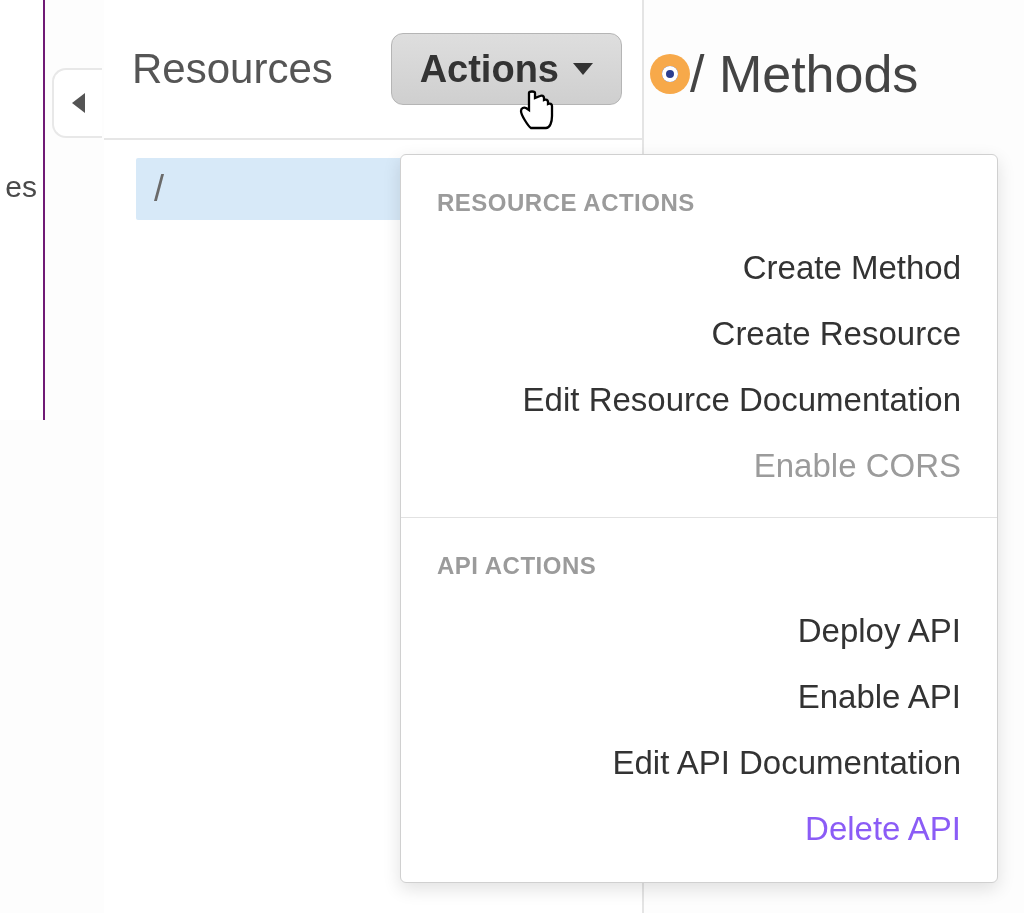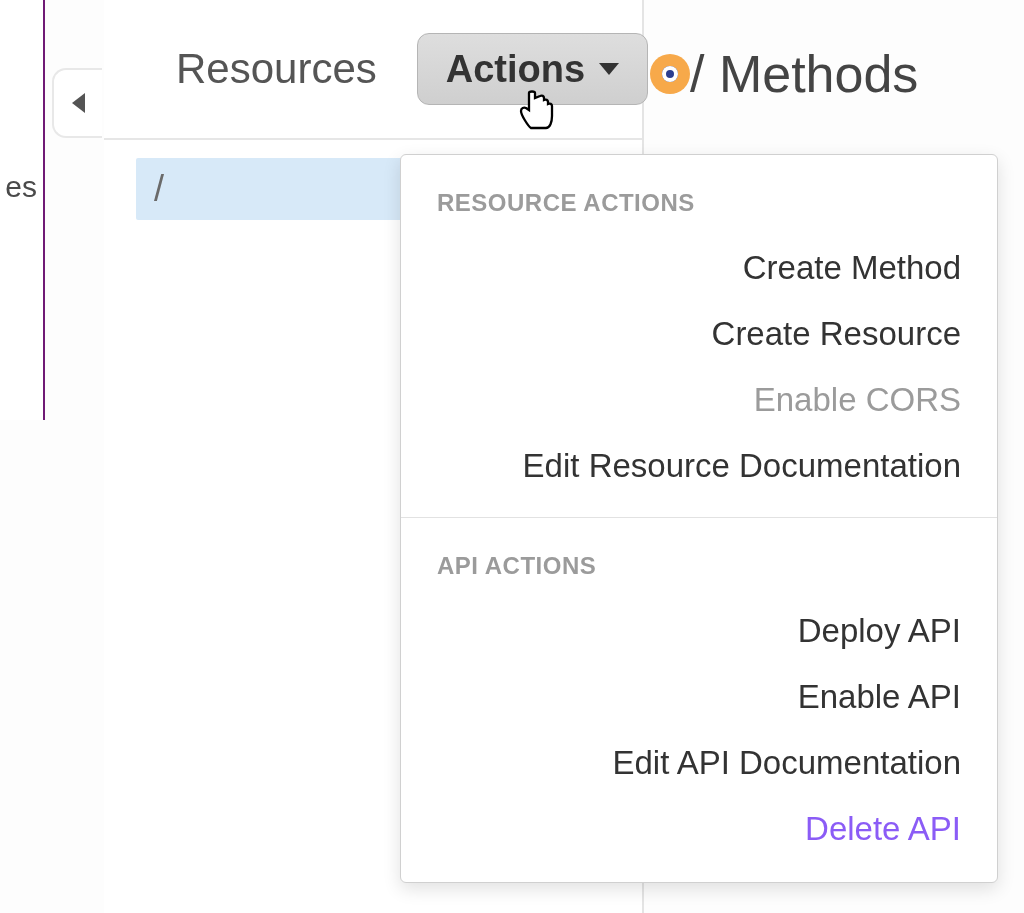--- a/index.html
+++ b/index.html
@@ -68,25 +68,24 @@
     border-bottom: 2px solid #e6e6e6;
     display: flex;
     align-items: center;
     padding-left: 28px;
     gap: 40px;
   }
   .mid-title {
     font-size: 42px;
     color: #555;
     font-weight: 400;
-    margin-left: 44px;
   }
   .actions-btn {
     margin-left: auto;
-    margin-right: 8px;
+    margin-right: 20px;
     height: 72px;
     padding: 0 28px;
     background: linear-gradient(#dedede, #cfcfcf);
     border: 1px solid #b5b5b5;
     border-radius: 12px;
     font-size: 38px;
     font-weight: 600;
     color: #333;
     display: flex;
     align-items: center;
@@ -210,22 +209,22 @@
     <span class="dot">
       <span class="dot-inner"></span>
     </span>
     <span class="methods-title">/ Methods</span>
   </div>
 
   <div class="dropdown">
     <div class="dd-section-header">RESOURCE ACTIONS</div>
     <div class="dd-item">Create Method</div>
     <div class="dd-item">Create Resource</div>
+    <div class="dd-item">Edit Resource Documentation</div>
     <div class="dd-item disabled">Enable CORS</div>
-    <div class="dd-item">Edit Resource Documentation</div>
     <div class="dd-divider"></div>
     <div class="dd-section-header">API ACTIONS</div>
     <div class="dd-item">Deploy API</div>
     <div class="dd-item">Enable API</div>
     <div class="dd-item">Edit API Documentation</div>
     <div class="dd-item danger">Delete API</div>
   </div>
 
   <svg class="cursor" width="42" height="46" viewBox="0 0 42 46">
     <path d="M13 5 L13 22 L10 20 C8 19 5 20 5 23 C5 27 12 38 15 40 L30 40 C34 40 36 34 36 28 L36 18 C36 16 34 15 32 16 L32 14 C32 12 30 11 28 12 L28 10 C28 8 26 7 24 8 L19 10 L19 5 C19 3 13 3 13 5 Z" fill="#fff" stroke="#000" stroke-width="2.3"></path>

